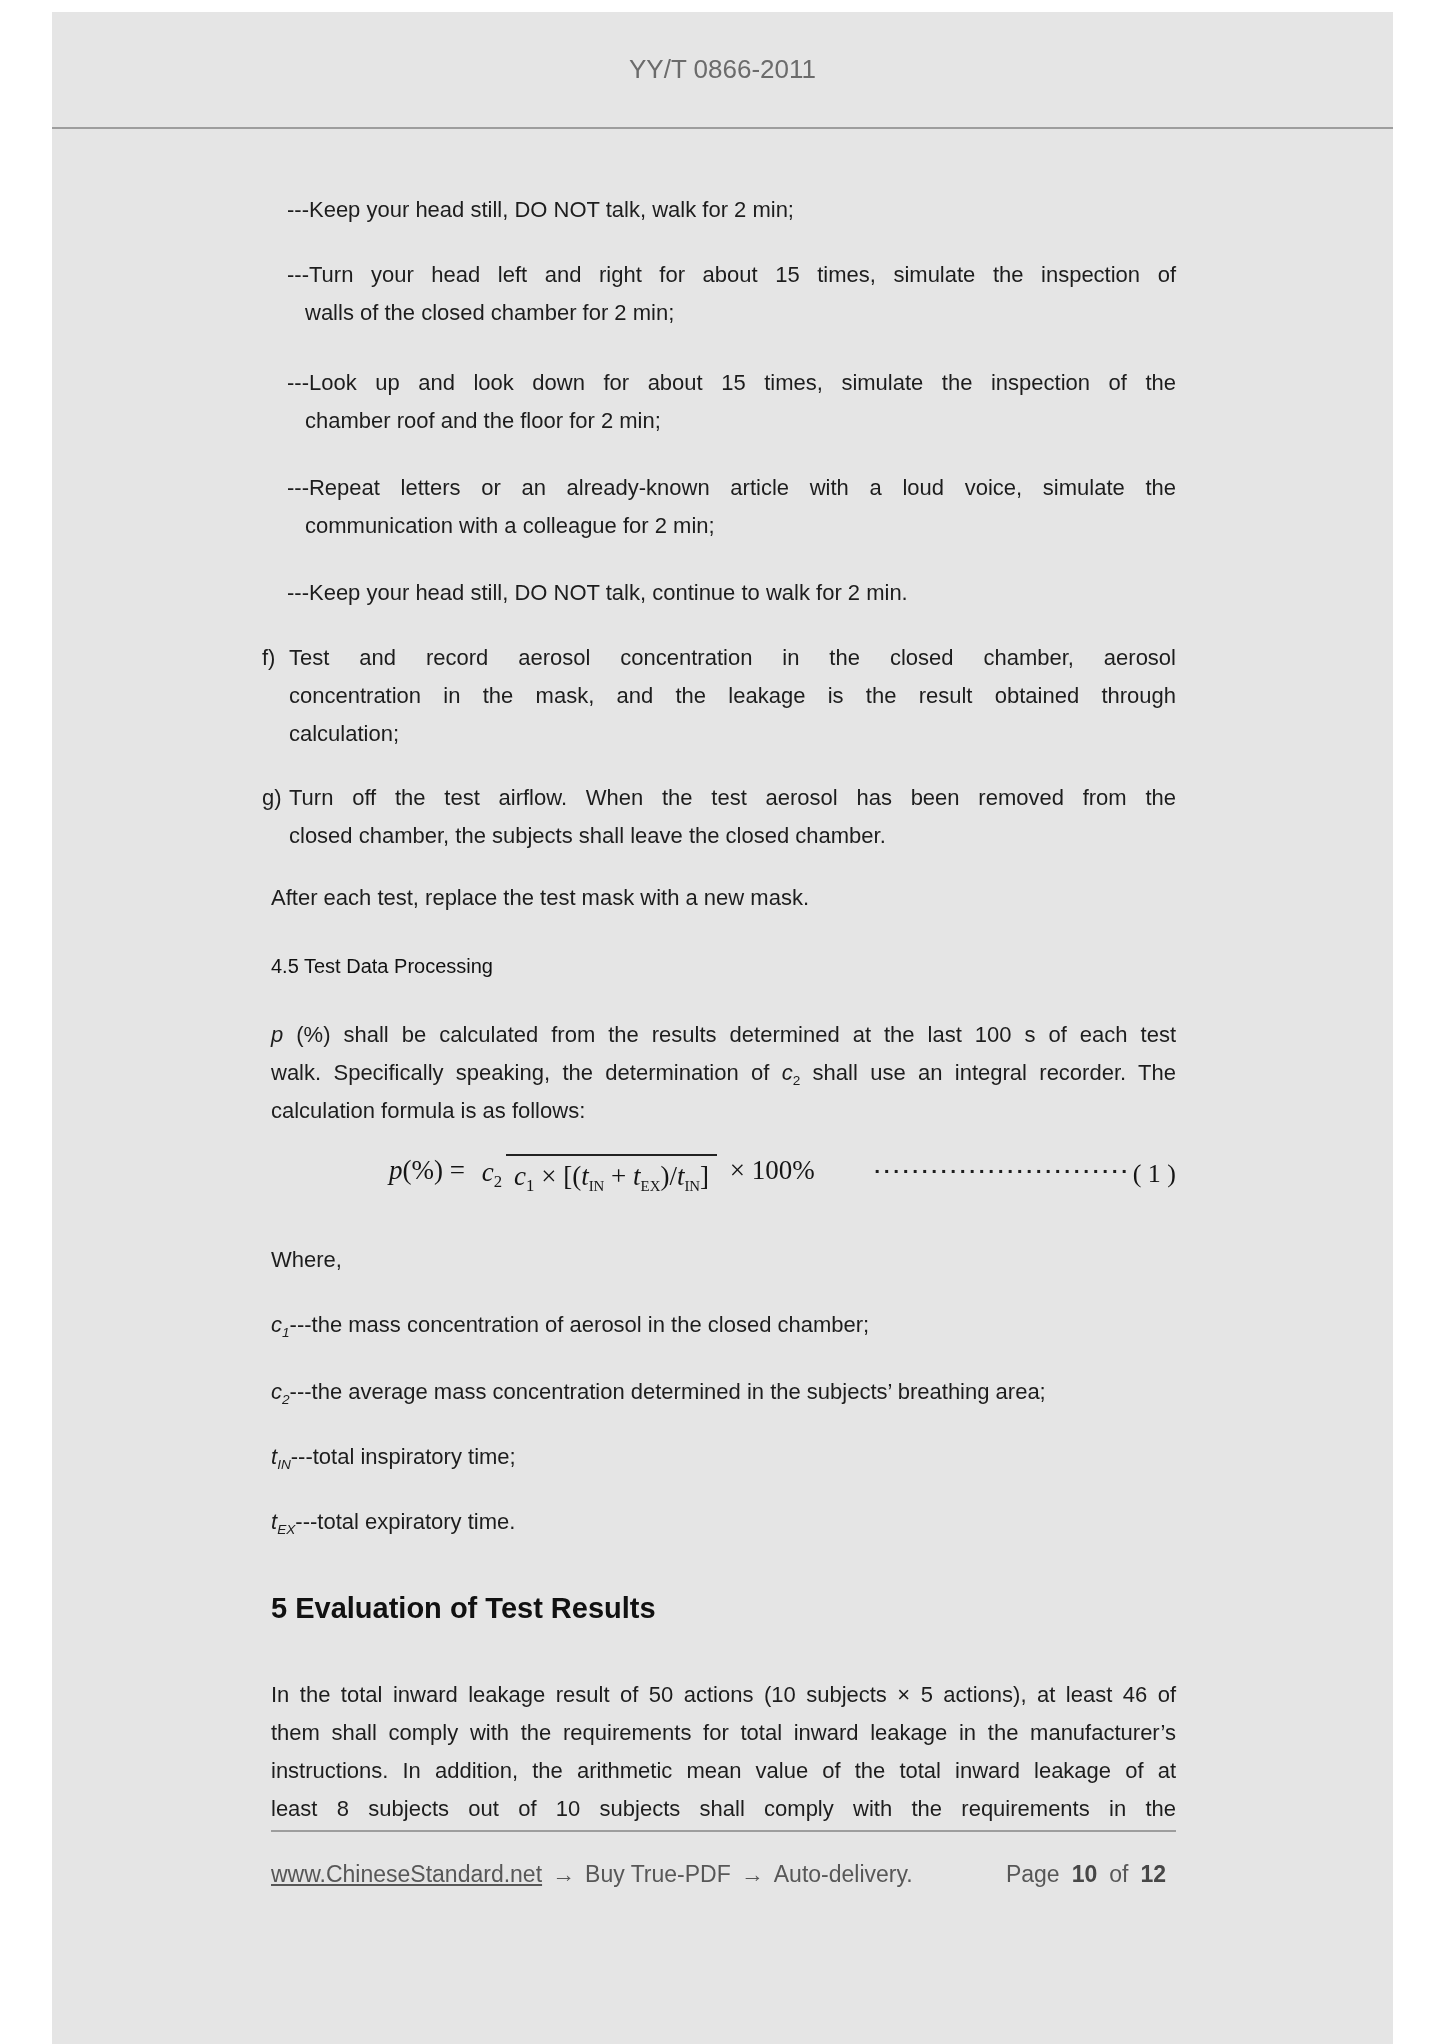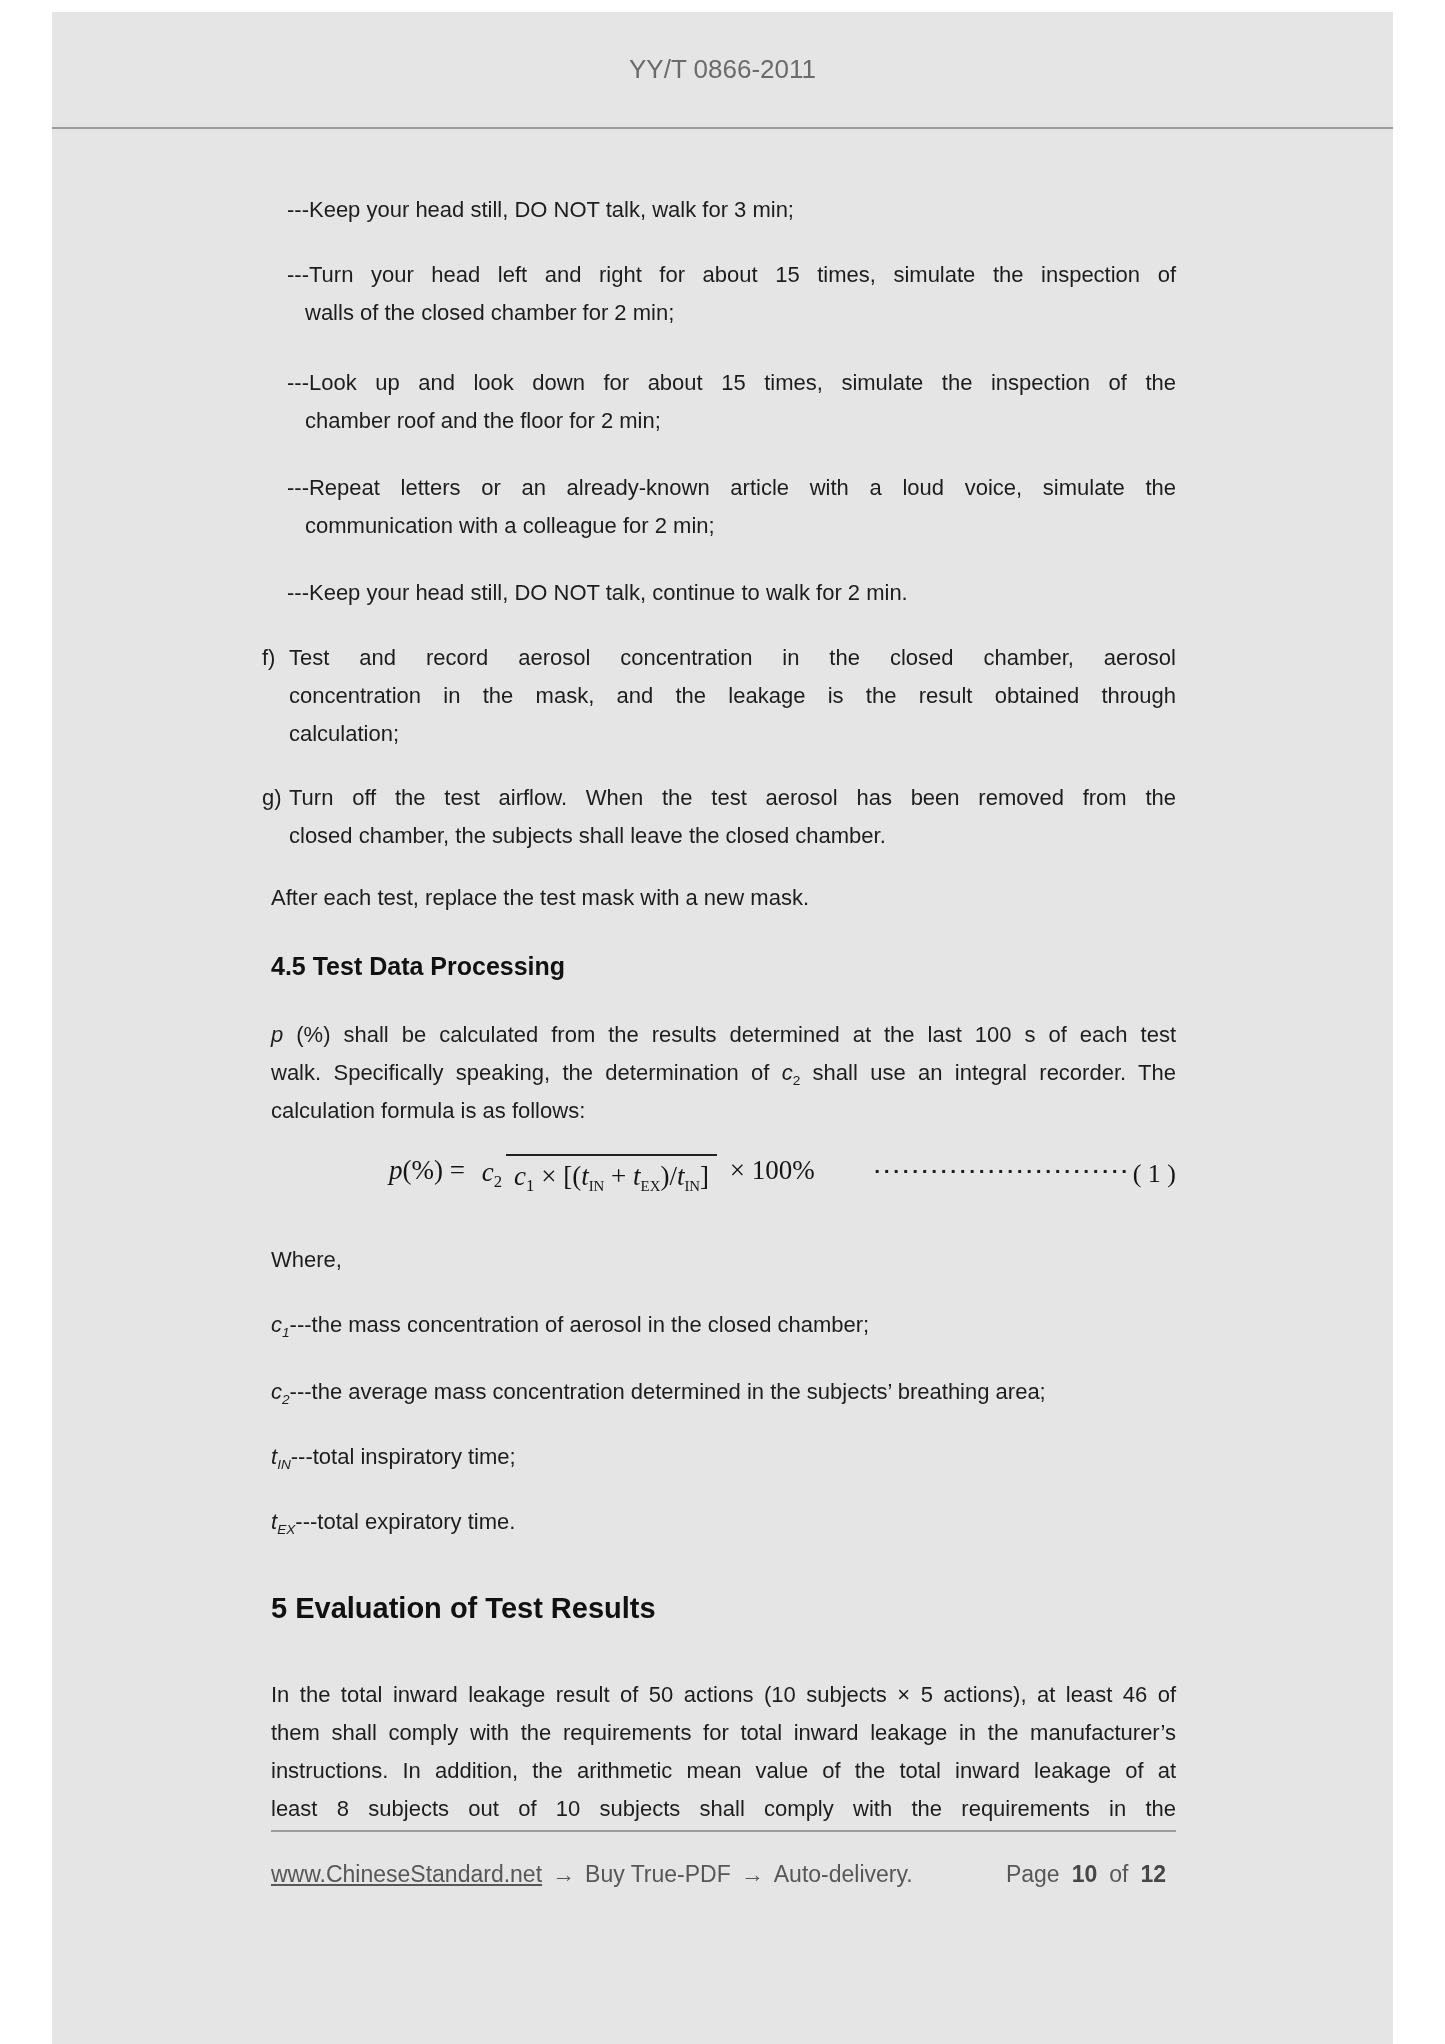--- a/index.html
+++ b/index.html
@@ -20,21 +20,21 @@
 
   .line { min-height:38px; }
   .j { text-align:justify; text-align-last:justify; }
 
   .dash-l1 { padding-left:16px; }
   .dash-l2 { padding-left:34px; }
 
   .letter-item { position:relative; padding-left:18px; }
   .letter-marker { position:absolute; left:-9px; top:0; }
 
-  .h45 { font-weight:bold; font-size:25px; line-height:40px; color:#111; }
+  .h45 { font-weight:normal; font-size:20px; line-height:40px; color:#111; }
   .h5  { font-weight:bold; font-size:29px; line-height:44px; color:#111; }
 
   .mt62{margin-top:62px} .mt47{margin-top:47px}
   .mt46{margin-top:46px} .mt45{margin-top:45px} .mt32{margin-top:32px}
   .mt30{margin-top:30px} .mt29{margin-top:29px} .mt27{margin-top:27px}
   .mt26{margin-top:26px} .mt24{margin-top:24px}
 
   i { font-style:italic; }
   sub { font-size:0.62em; line-height:0; }
   .def sub { font-style:italic; }
@@ -68,21 +68,21 @@
 <body>
 
 <div class="page">
 
   <div class="header-title">YY/T 0866-2011</div>
   <hr class="rule">
 
   <div class="content">
 
     <div class="mt62">
-      <div class="line dash-l1">---Keep your head still, DO NOT talk, walk for 3 min;</div>
+      <div class="line dash-l1">---Keep your head still, DO NOT talk, walk for 2 min;</div>
     </div>
     <div class="mt27">
       <div class="line dash-l1 j">---Turn your head left and right for about 15 times, simulate the inspection of</div>
       <div class="line dash-l2">walls of the closed chamber for 2 min;</div>
     </div>
     <div class="mt32">
       <div class="line dash-l1 j">---Look up and look down for about 15 times, simulate the inspection of the</div>
       <div class="line dash-l2">chamber roof and the floor for 2 min;</div>
     </div>
     <div class="mt29">

